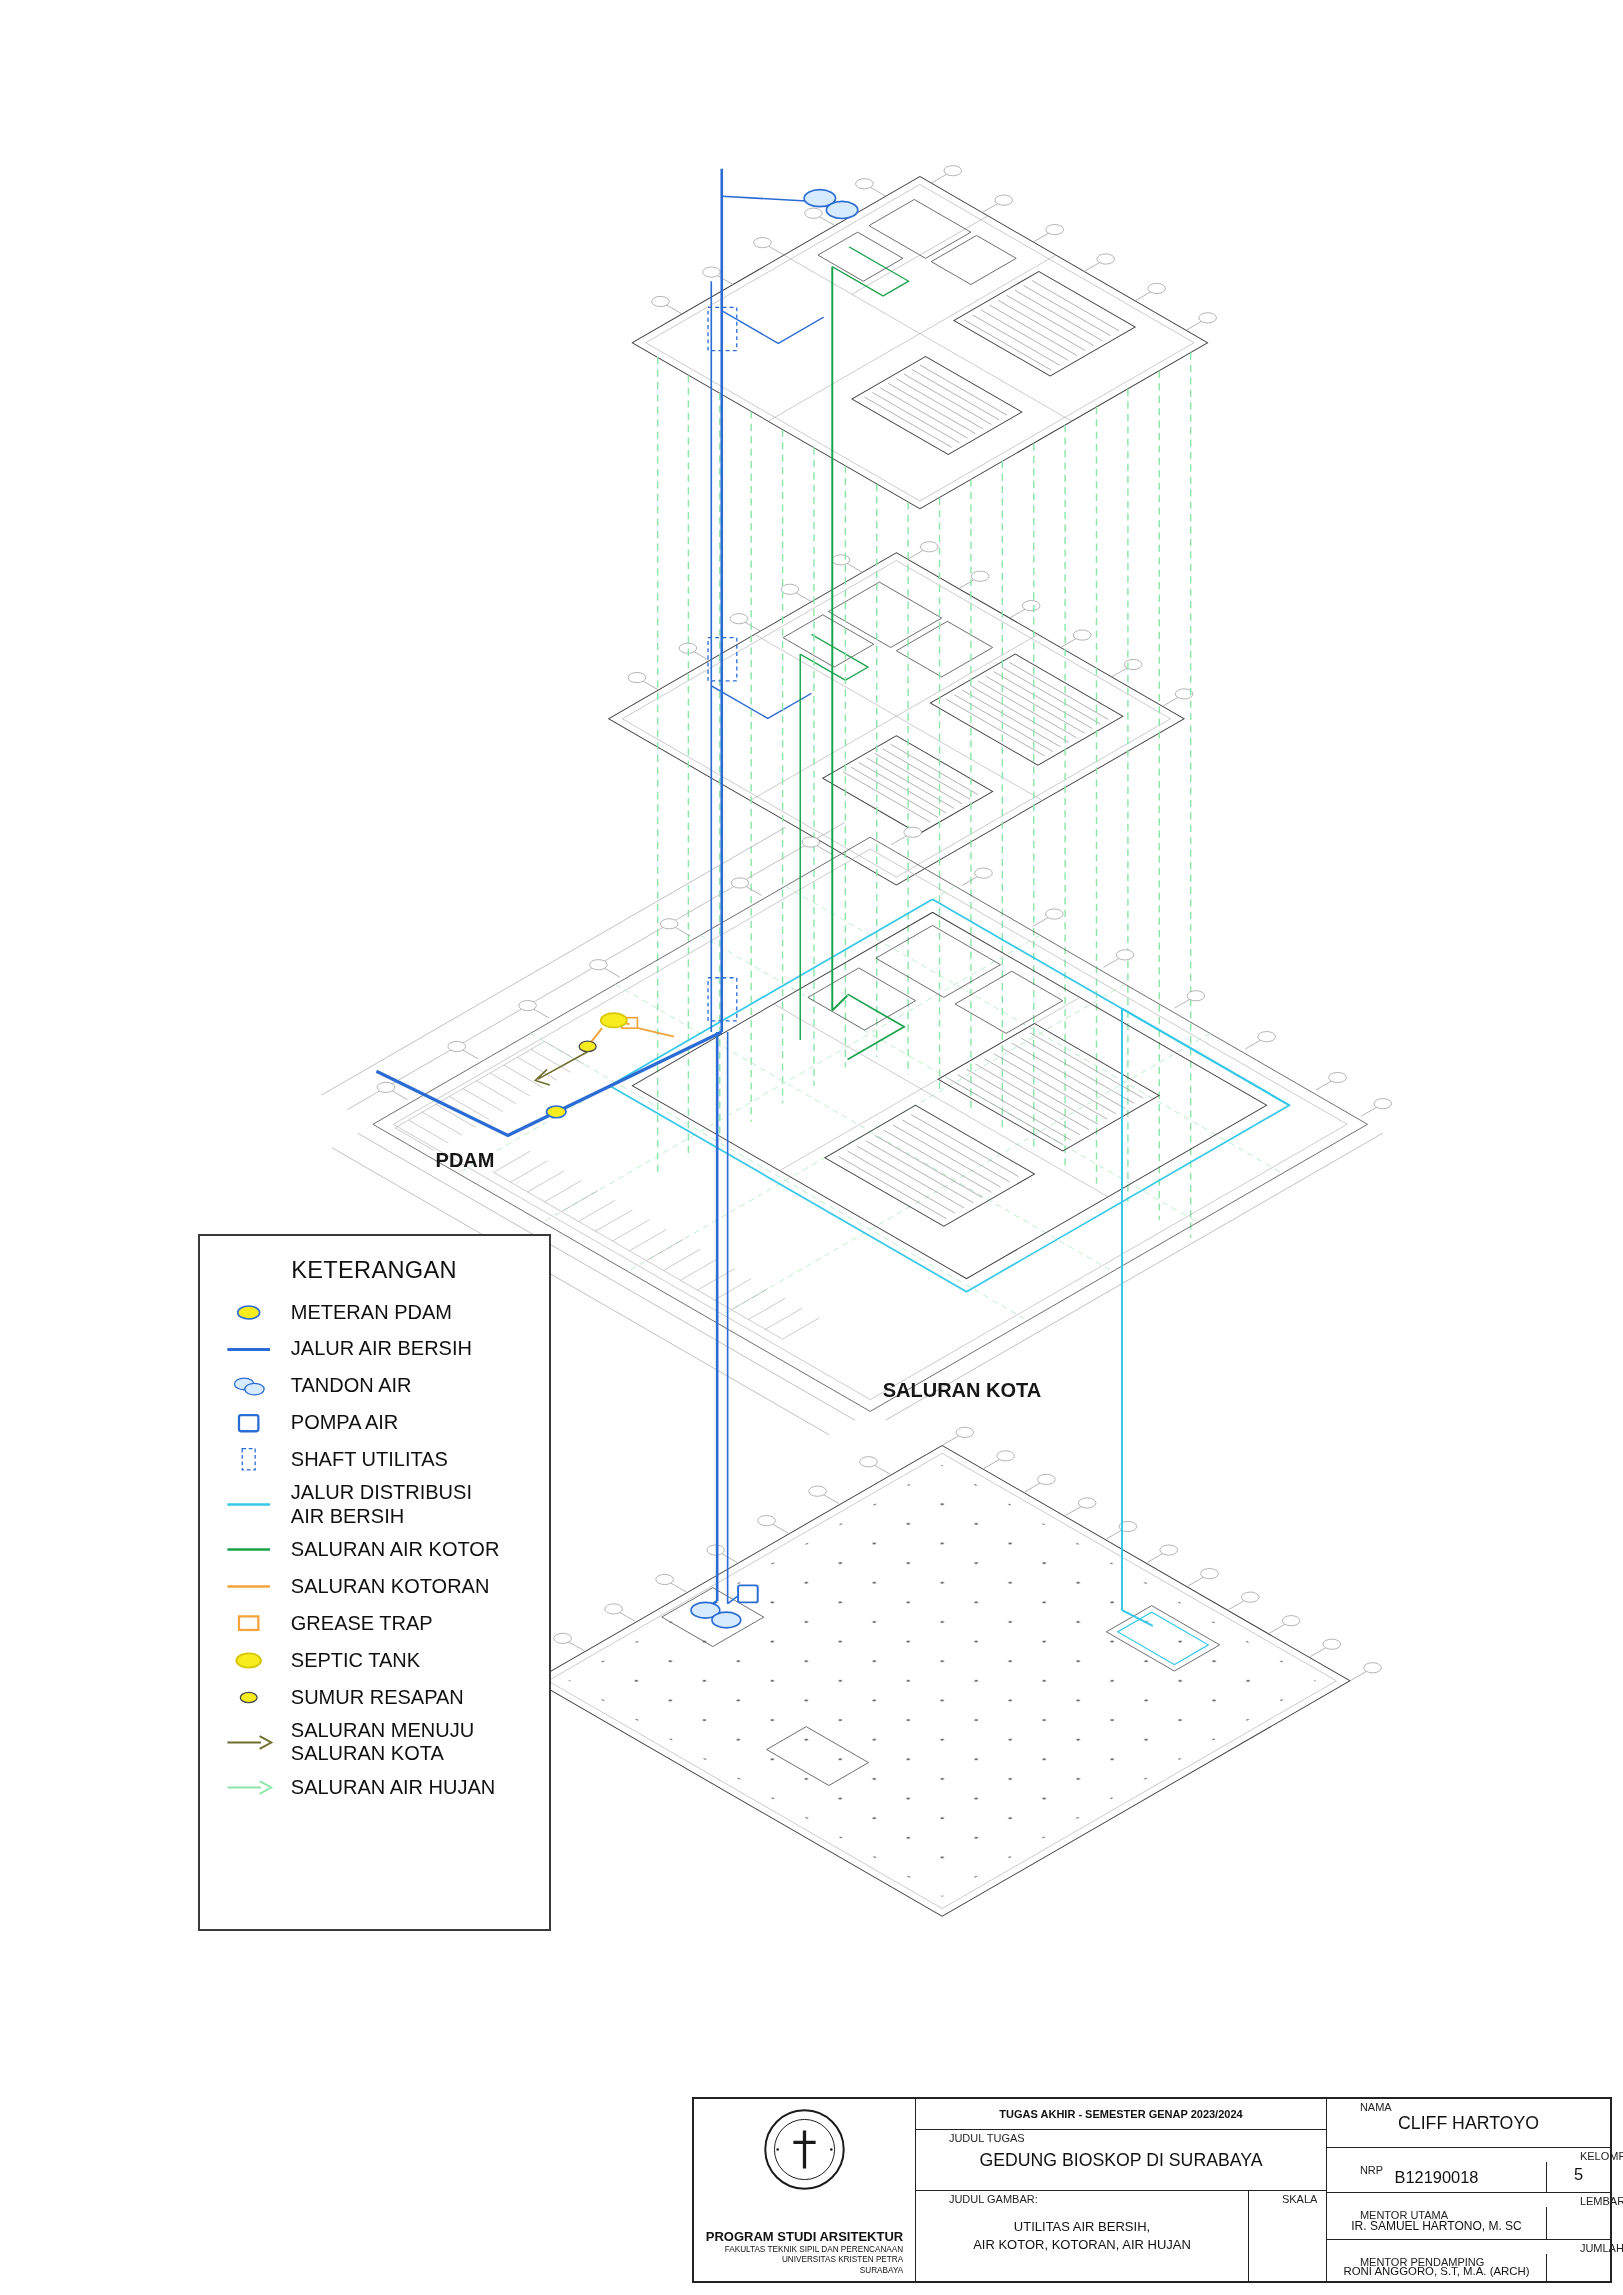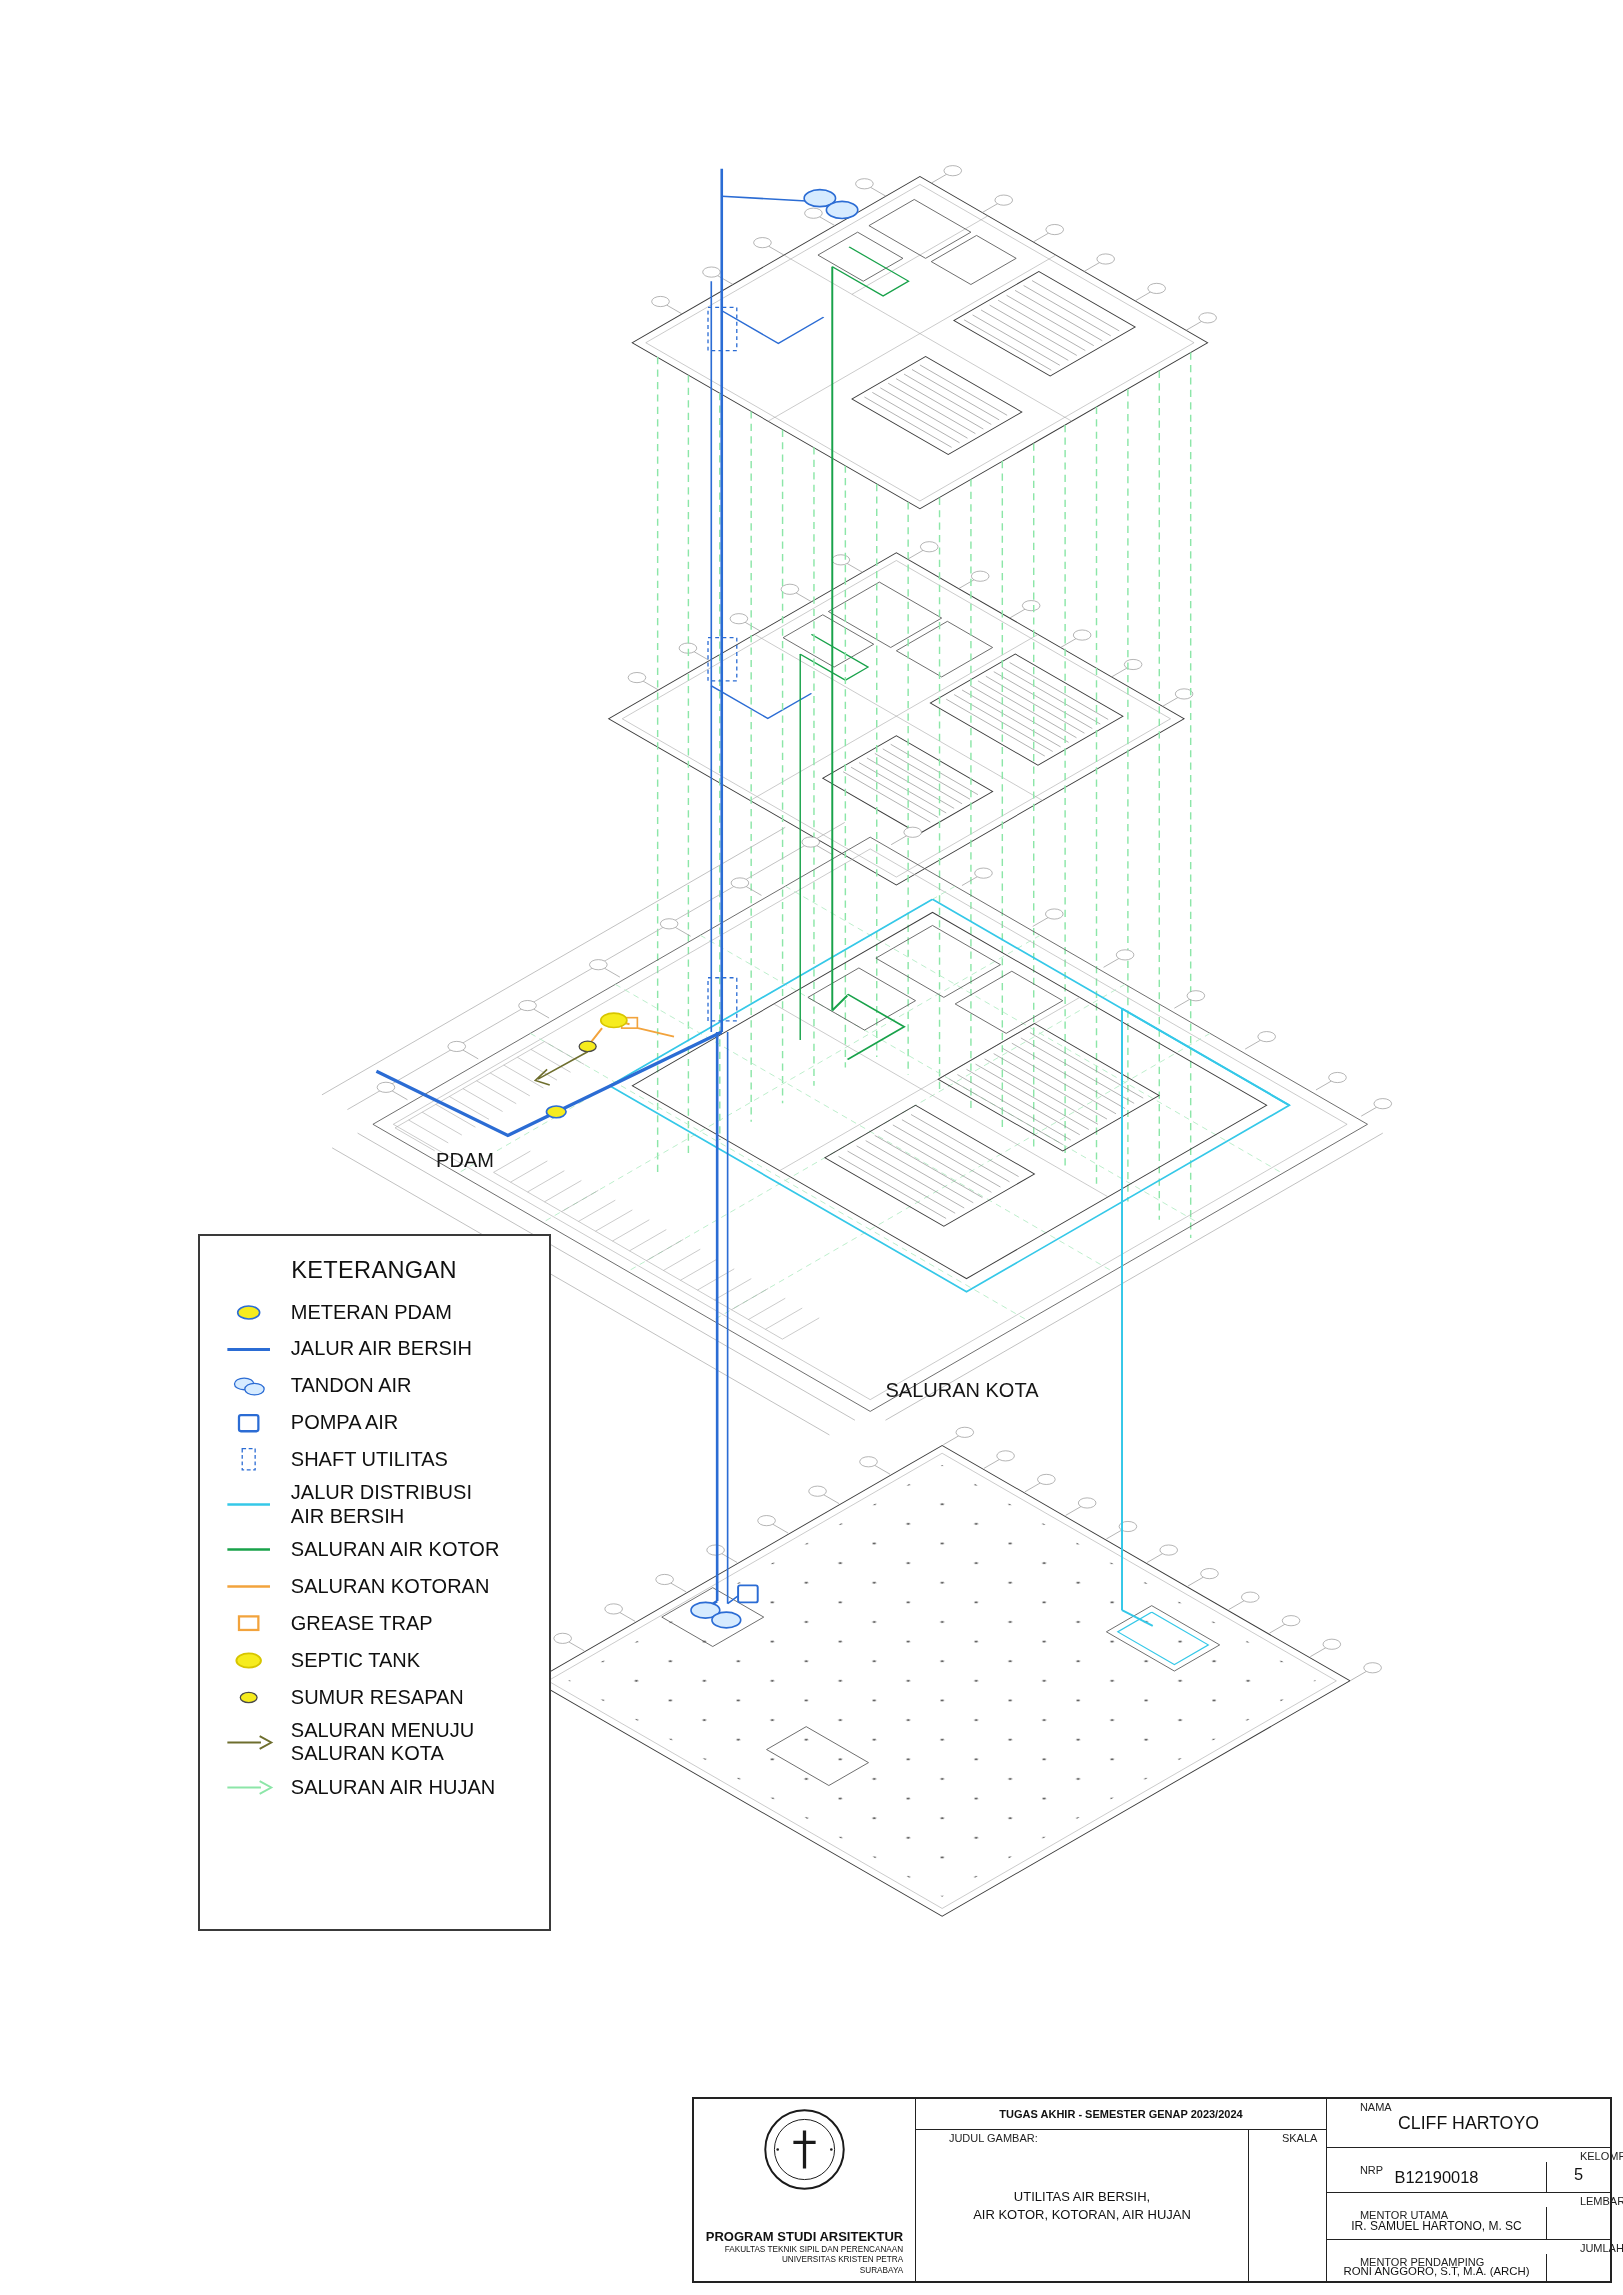--- a/index.html
+++ b/index.html
@@ -21,21 +21,21 @@
   .pipe-blue-t{fill:none;stroke:#2b6cd4;stroke-width:2.4;}
   .pipe-cyan{fill:none;stroke:#35c8e8;stroke-width:3;}
   .pipe-cyan-thin{fill:none;stroke:#35c8e8;stroke-width:2;}
   .pipe-green{fill:none;stroke:#18a24a;stroke-width:3;}
   .pipe-green-thin{fill:none;stroke:#18a24a;stroke-width:2.2;}
   .pipe-orange{fill:none;stroke:#f2a33c;stroke-width:3;}
   .pipe-olive{fill:none;stroke:#6e6e2e;stroke-width:2.5;}
   .shaft{fill:none;stroke:#2b6cd4;stroke-width:2;stroke-dasharray:6 5;}
 
   
-  .anno{position:absolute;font-size:20px;color:#161616;text-align:center;}
+  .anno{position:absolute;font-size:20px;color:#161616;text-align:center;font-weight:bold;}
 
   
   .legend{position:absolute;left:198px;top:1234px;width:353px;height:697px;
           border:2px solid #3a3a3a;box-sizing:border-box;background:#fff;
           padding:17px 9.2px 9.2px 18.3px;}
   .legend-title{font-size:23.6px;color:#111;margin:3.9px 0 13px 73px;letter-spacing:0.3px;}
   .legend-item{display:flex;align-items:center;margin:5.9px 0;}
   .legend-item .sym{flex:0 0 62px;width:62px;}
   .legend-item .sym svg{display:block;}
   .legend-item .lbl{font-size:20px;color:#101010;white-space:pre-line;line-height:1.18;margin-left:10.5px;}
@@ -383,20 +383,24 @@
       <div class="inst">
         <div class="inst1">PROGRAM STUDI ARSITEKTUR</div>
         <div class="inst2">FAKULTAS TEKNIK SIPIL DAN PERENCANAAN</div>
         <div class="inst2">UNIVERSITAS KRISTEN PETRA</div>
         <div class="inst2">SURABAYA</div>
       </div>
     </div>
 
     <div class="tb-col2">
       <div class="tb-header">TUGAS AKHIR - SEMESTER GENAP 2023/2024</div>
+      <div class="tb-judul">
+        <span class="cell-label">JUDUL TUGAS</span>
+        <span class="val">GEDUNG BIOSKOP DI SURABAYA</span>
+      </div>
       <div class="tb-gambar">
         <div class="tb-gambar-main">
           <span class="cell-label">JUDUL GAMBAR:</span>
           <span class="val">UTILITAS AIR BERSIH,
 AIR KOTOR, KOTORAN, AIR HUJAN</span>
         </div>
         <div class="tb-skala">
           <span class="cell-label">SKALA</span>
         </div>
       </div>

